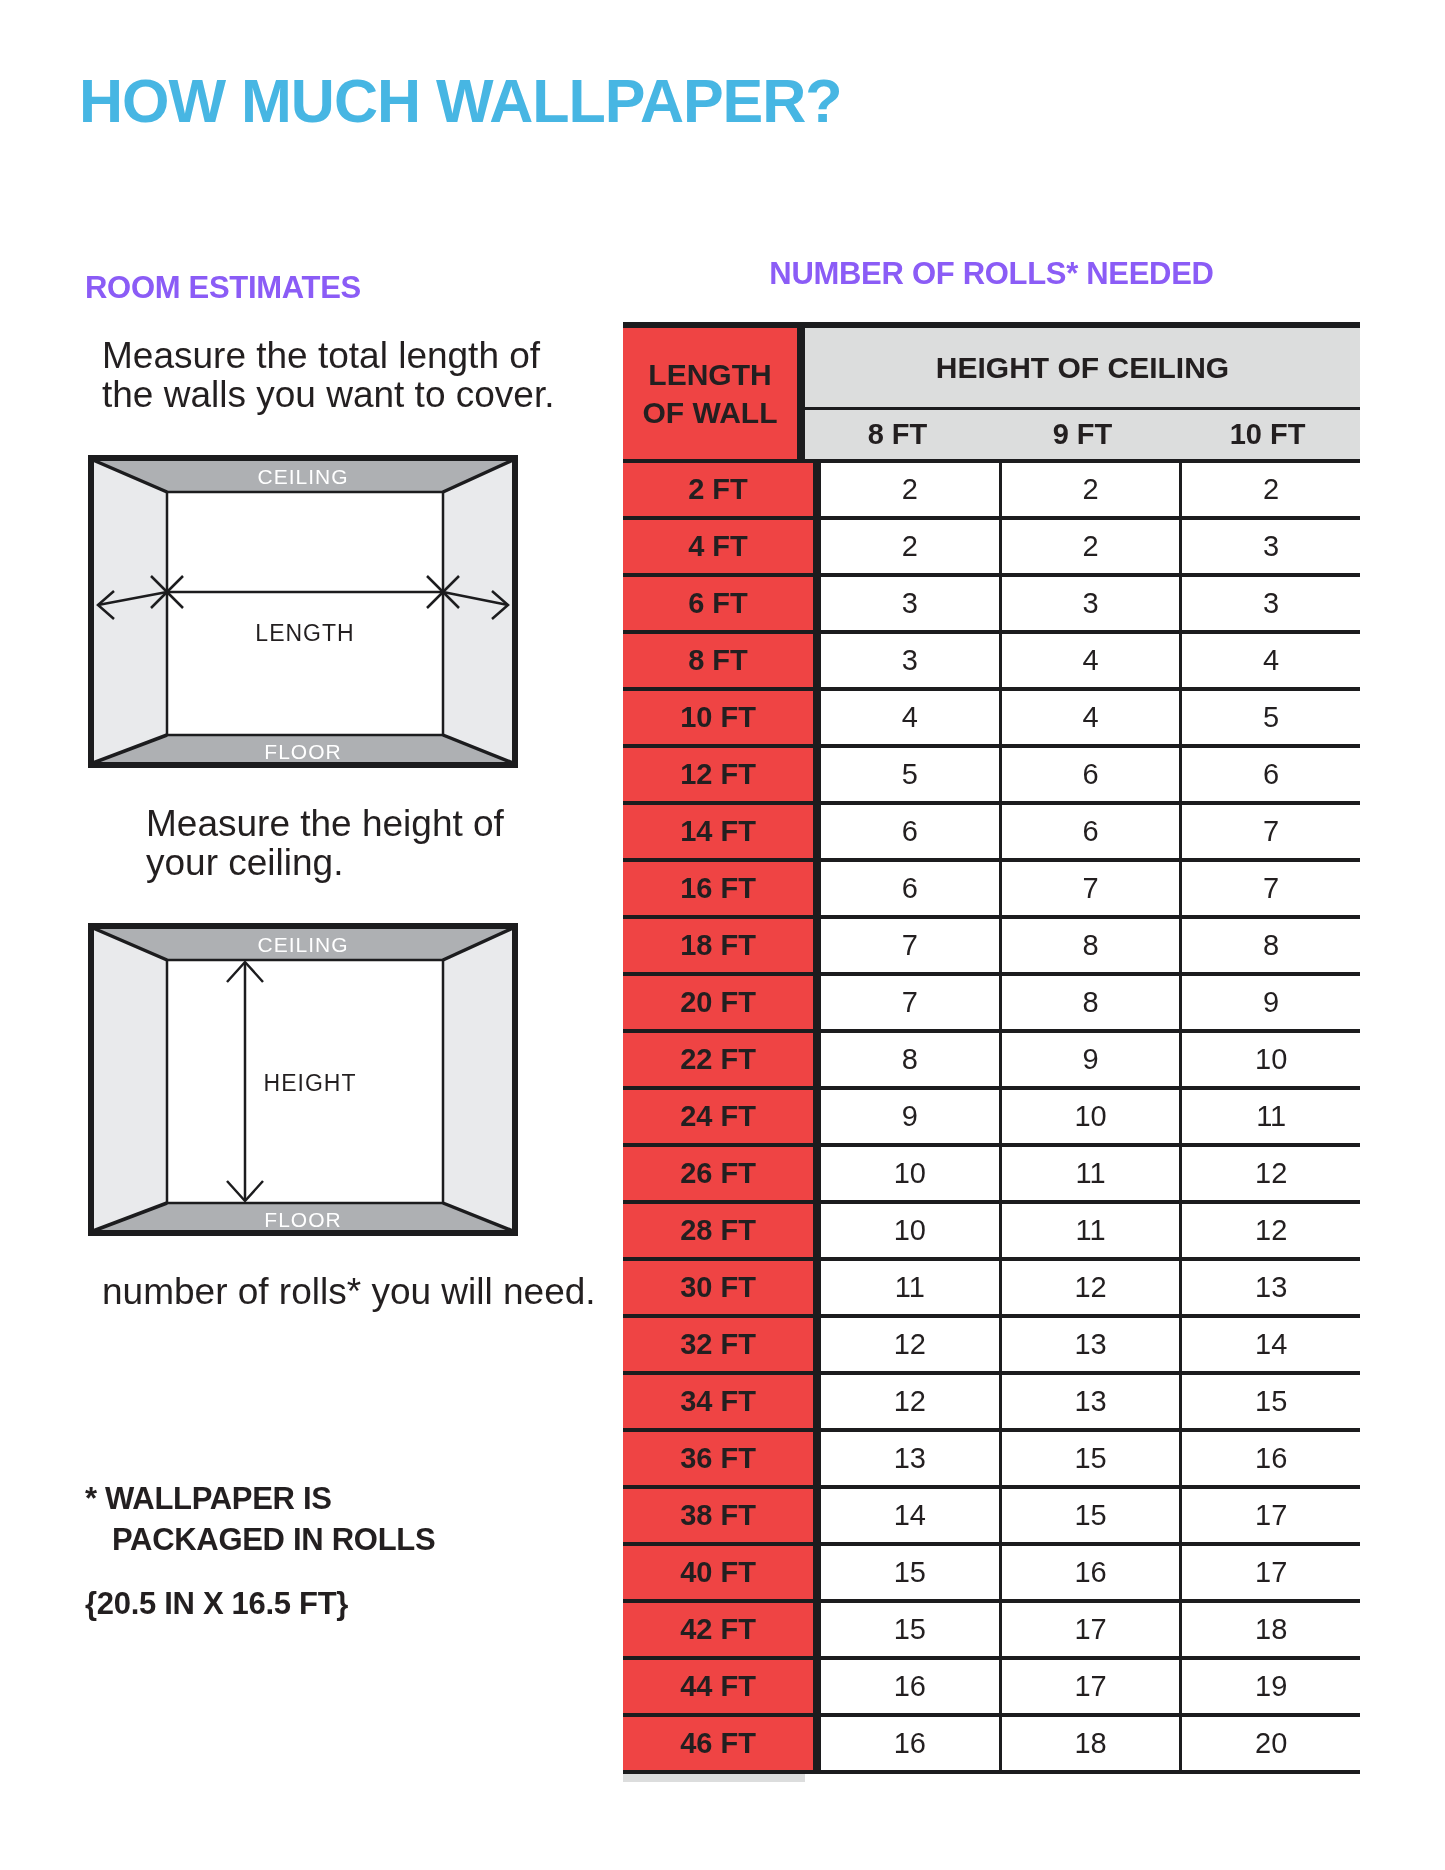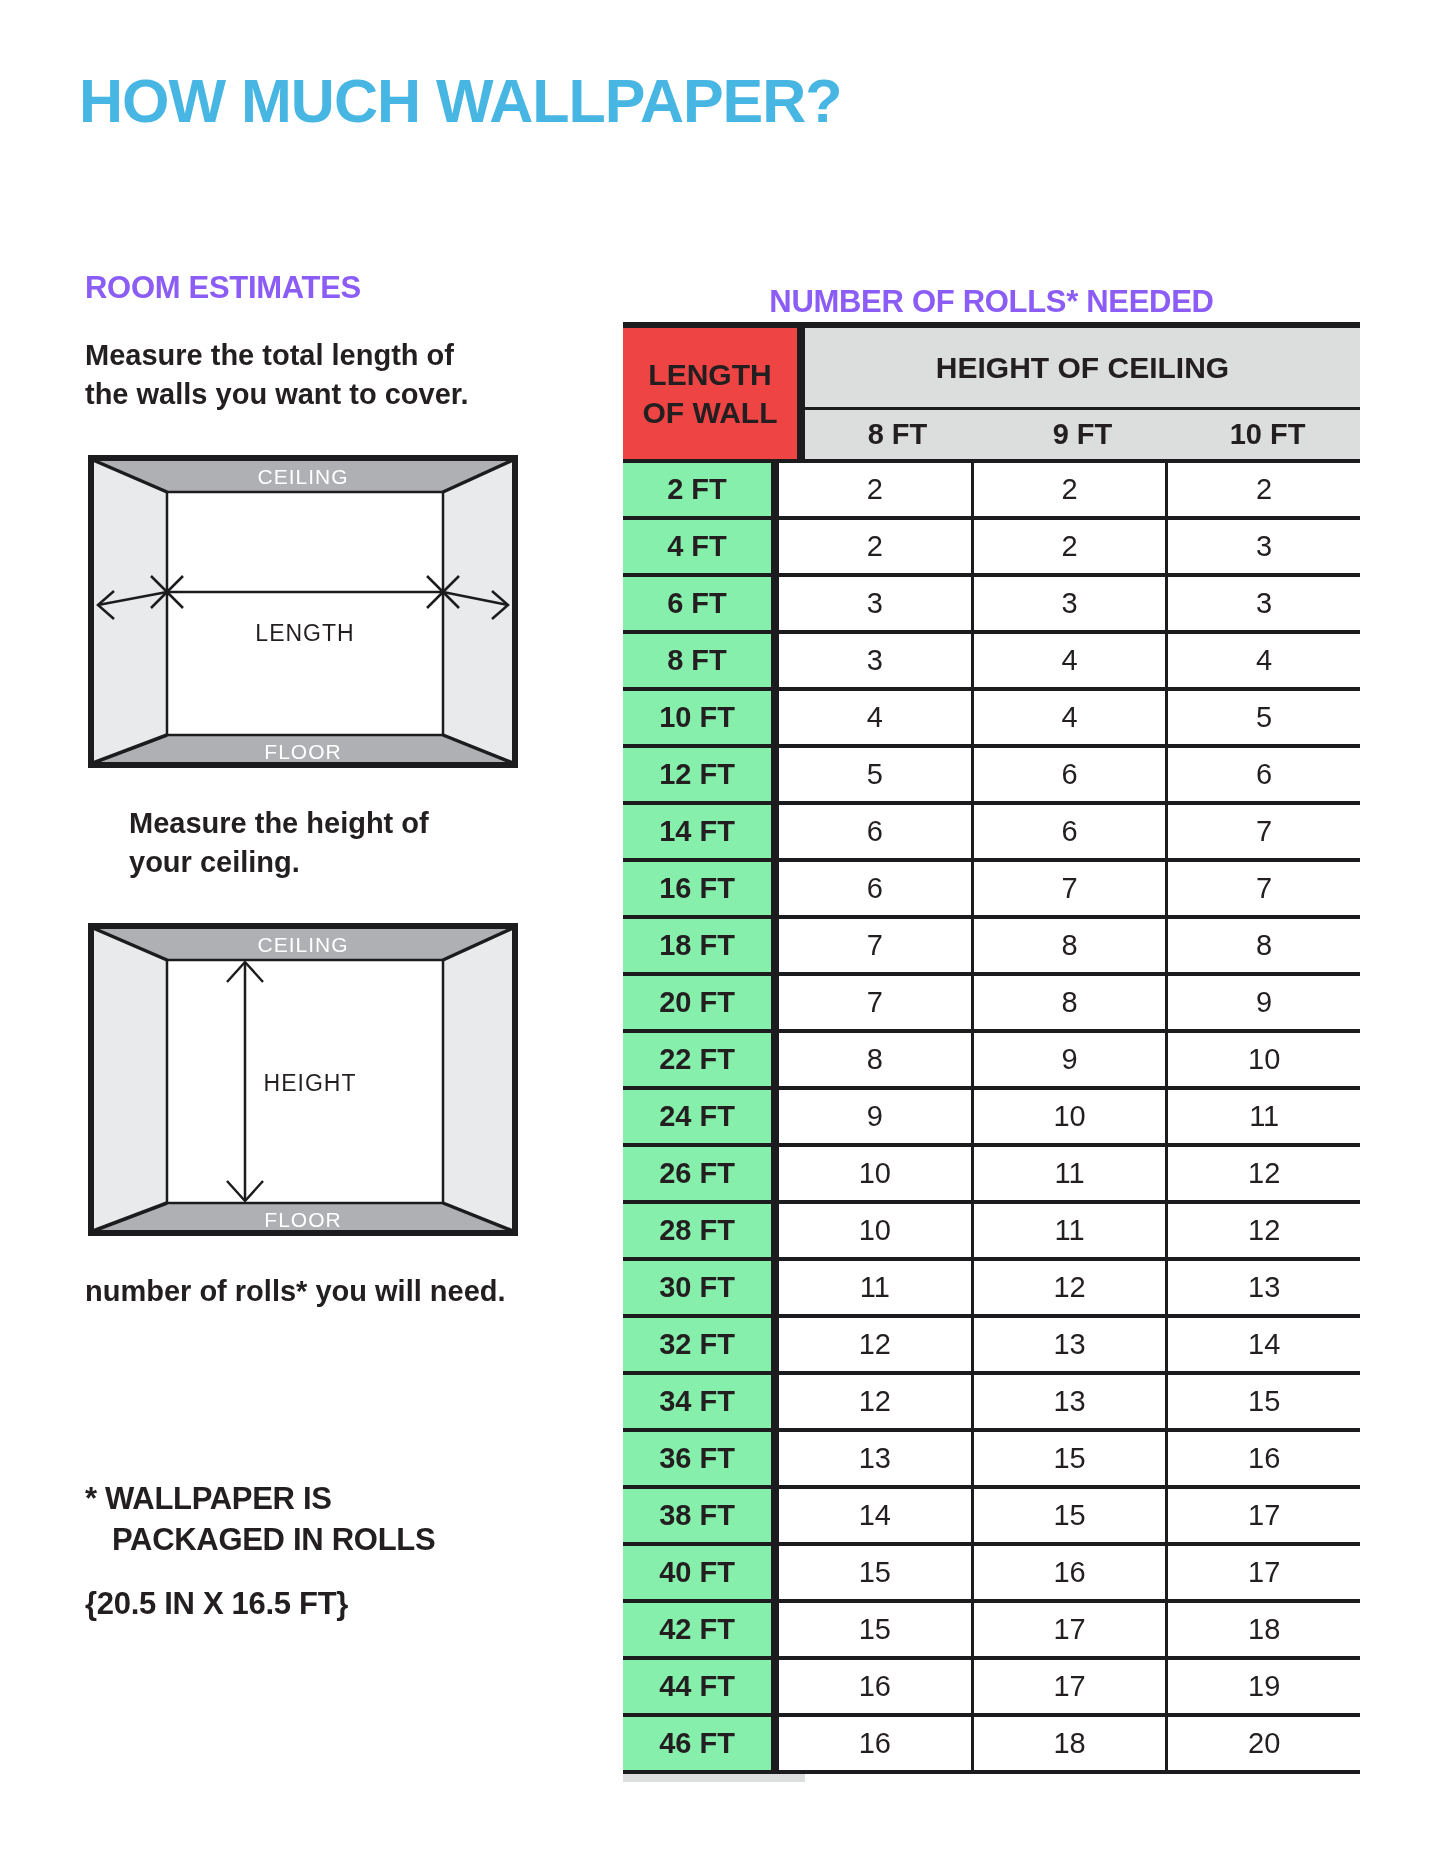--- a/index.html
+++ b/index.html
@@ -11,24 +11,24 @@
   .title {
     position:absolute; left:79px; top:66px;
     font-size:61px; font-weight:bold; letter-spacing:-1px; color:#47b6e3;
     white-space:nowrap;
   }
   .section-heading {
     position:absolute; font-size:31px; font-weight:bold; letter-spacing:-0.3px;
     color:#8b5cf6; white-space:nowrap;
   }
   #room-estimates-heading { left:85px; top:270px; }
-  #rolls-heading { left:623px; top:284px; width:737px; text-align:center; }
+  #rolls-heading { left:623px; top:256px; width:737px; text-align:center; }
 
   .para {
-    position:absolute; left:85px; font-size:29px; line-height:39px; color:#231f20;font-weight:bold;
+    position:absolute; left:102px; font-size:37px; line-height:39px; color:#231f20;
   }
   #para1 { top:336px; }
   #para2 { top:804px;margin-left:44px; }
   #para3 { top:1272px; }
 
   .diagram { position:absolute; left:88px; width:430px; height:313px; }
   #diagram-length { top:455px; }
   #diagram-height { top:923px; }
 
   .footnote {
@@ -59,21 +59,21 @@
     display:flex; align-items:center; justify-content:center;
     font-size:30px; font-weight:bold;
   }
   .subhdr { height:49px; background:#dcdddd; display:flex; }
   .subhdr .sub-col {
     flex:1; display:flex; align-items:center; justify-content:center;
     font-size:29px; font-weight:bold;
   }
   .t-row { display:flex; height:57px; box-sizing:border-box; border-bottom:4px solid #1c1c1e; }
   .t-row .rh {
-    width:156px; box-sizing:border-box; background:#86efac;
+    width:198px; box-sizing:border-box; background:#ef4444;
     border-right:8px solid #1c1c1e;
     display:flex; align-items:center; justify-content:center;
     font-size:29px; font-weight:bold;
   }
   .t-row .dc {
     flex:1; display:flex; align-items:center; justify-content:center;
     font-size:29px; background:#ffffff;
   }
   .t-row .dc:not(:last-child) { border-right:3px solid #1c1c1e; }
   .t-footsliver { width:182px; height:8px; background:#dcdddd; }

